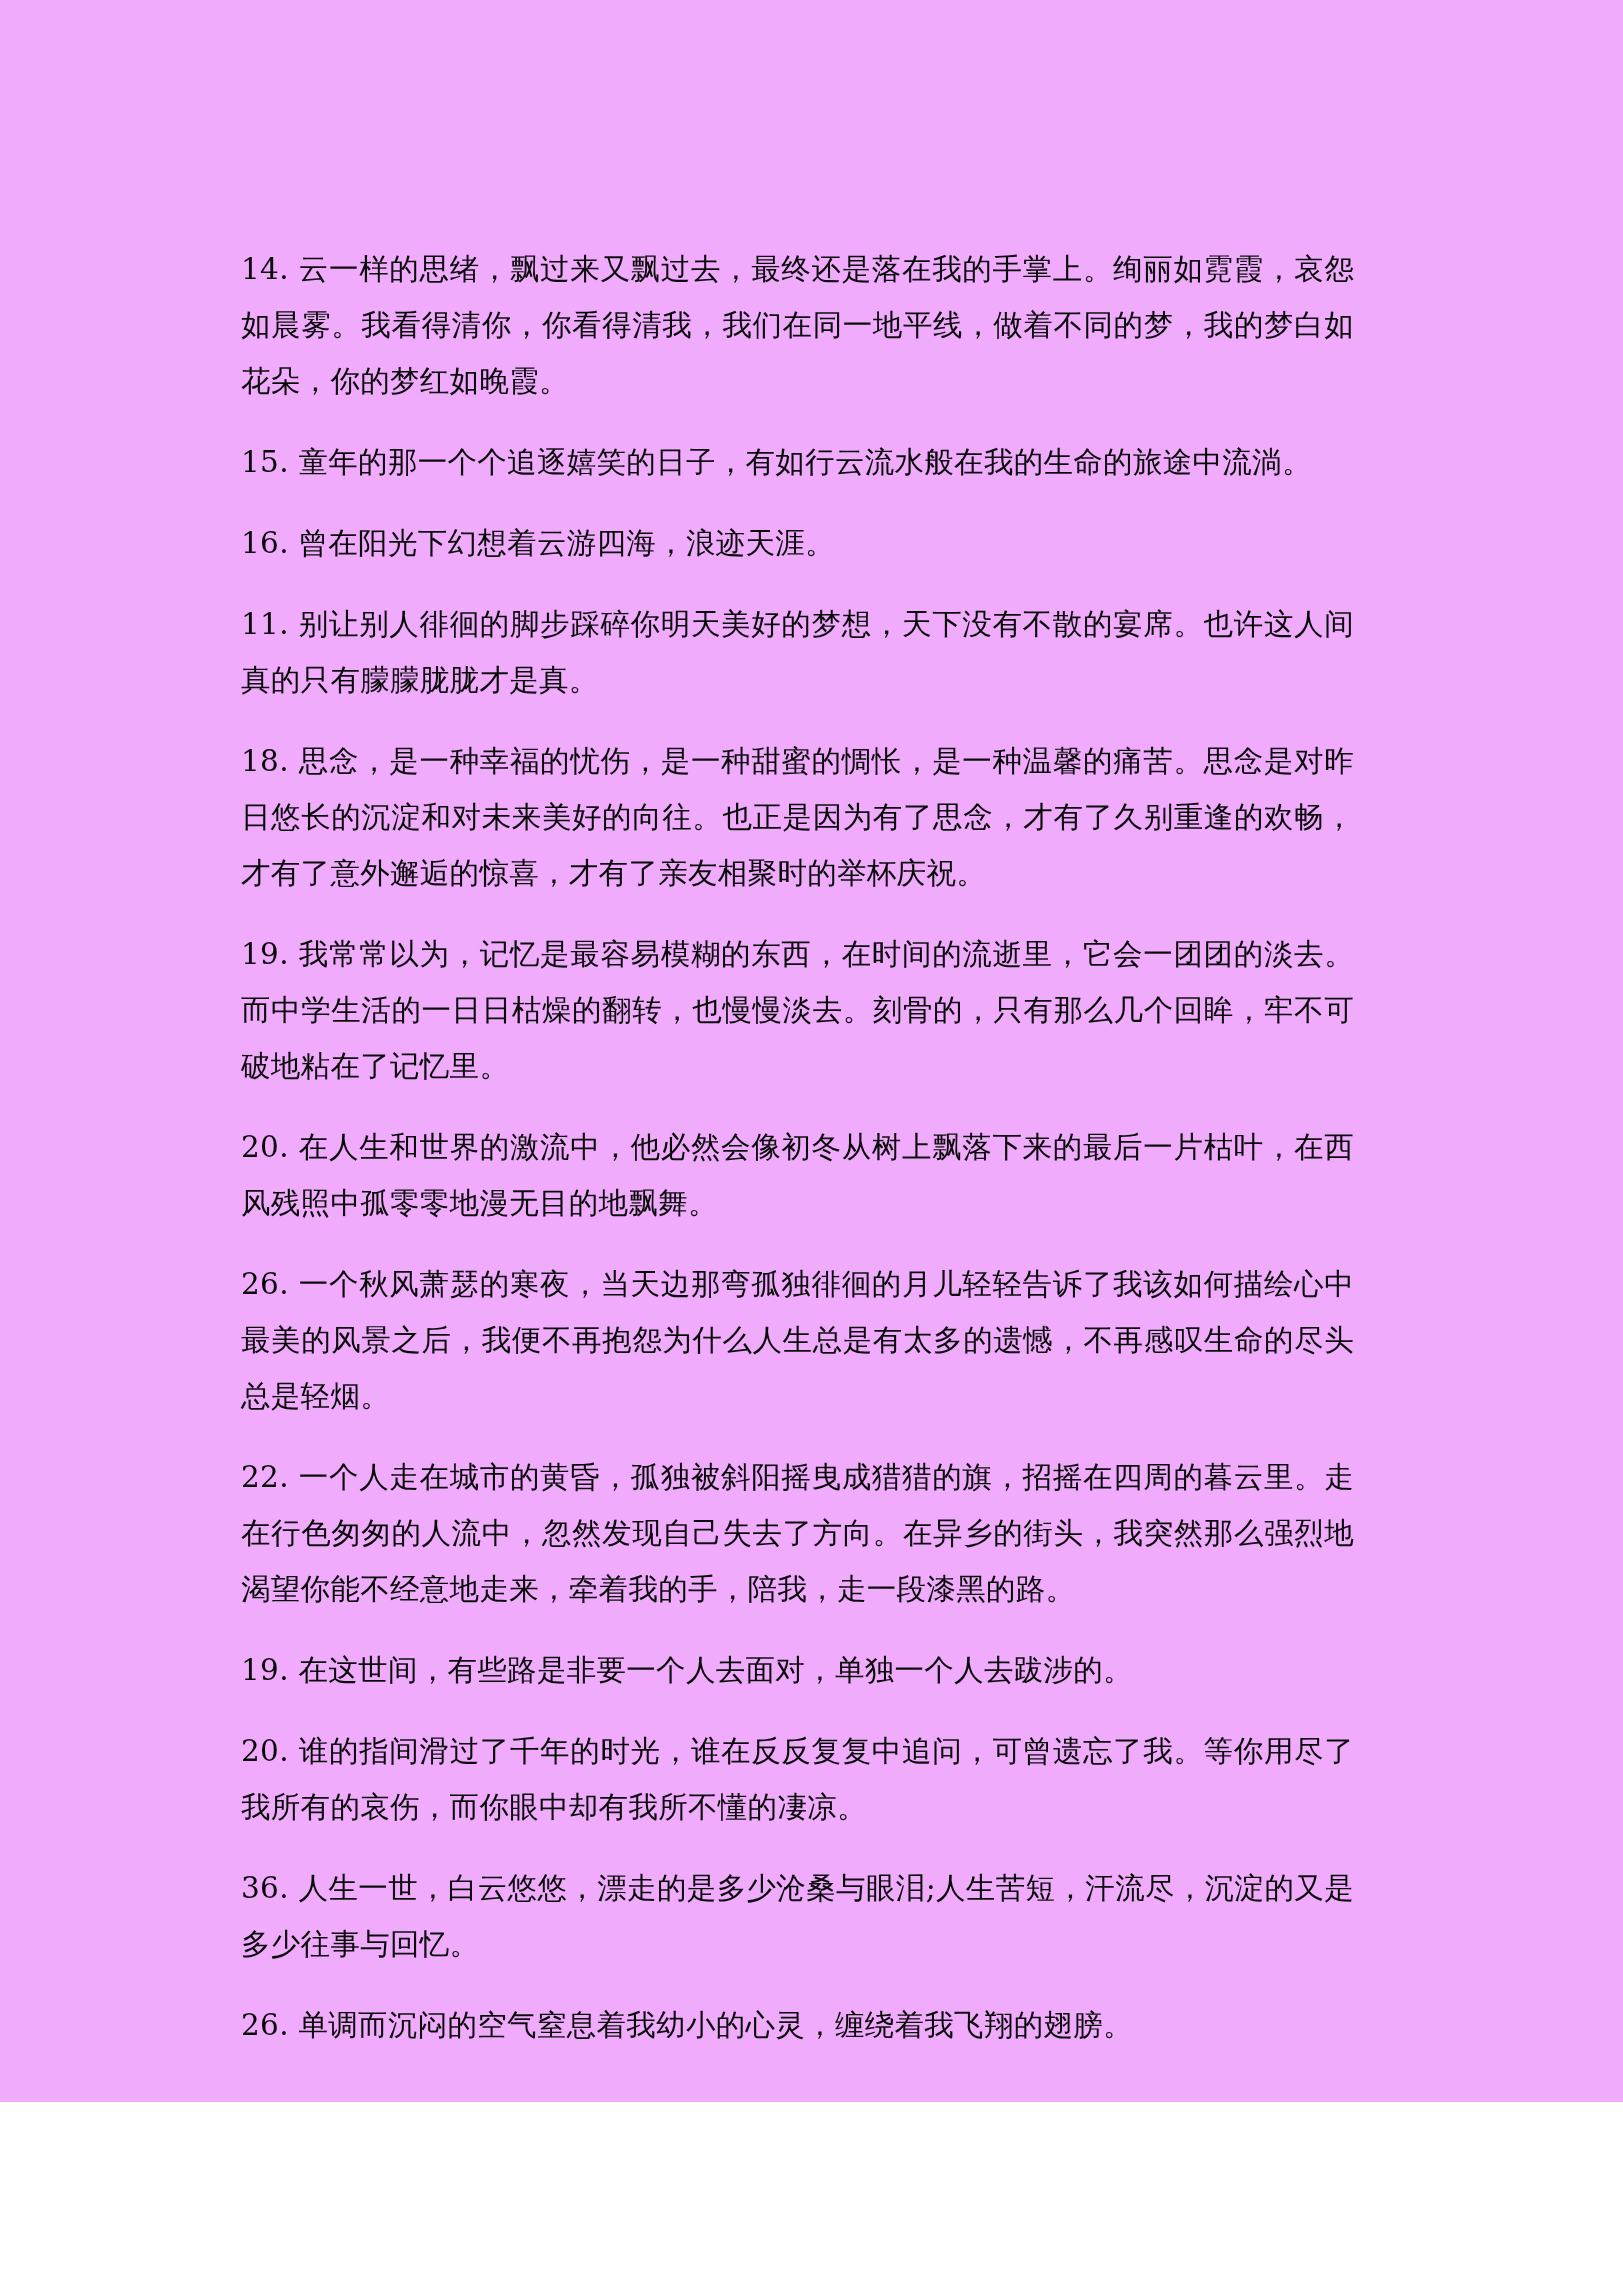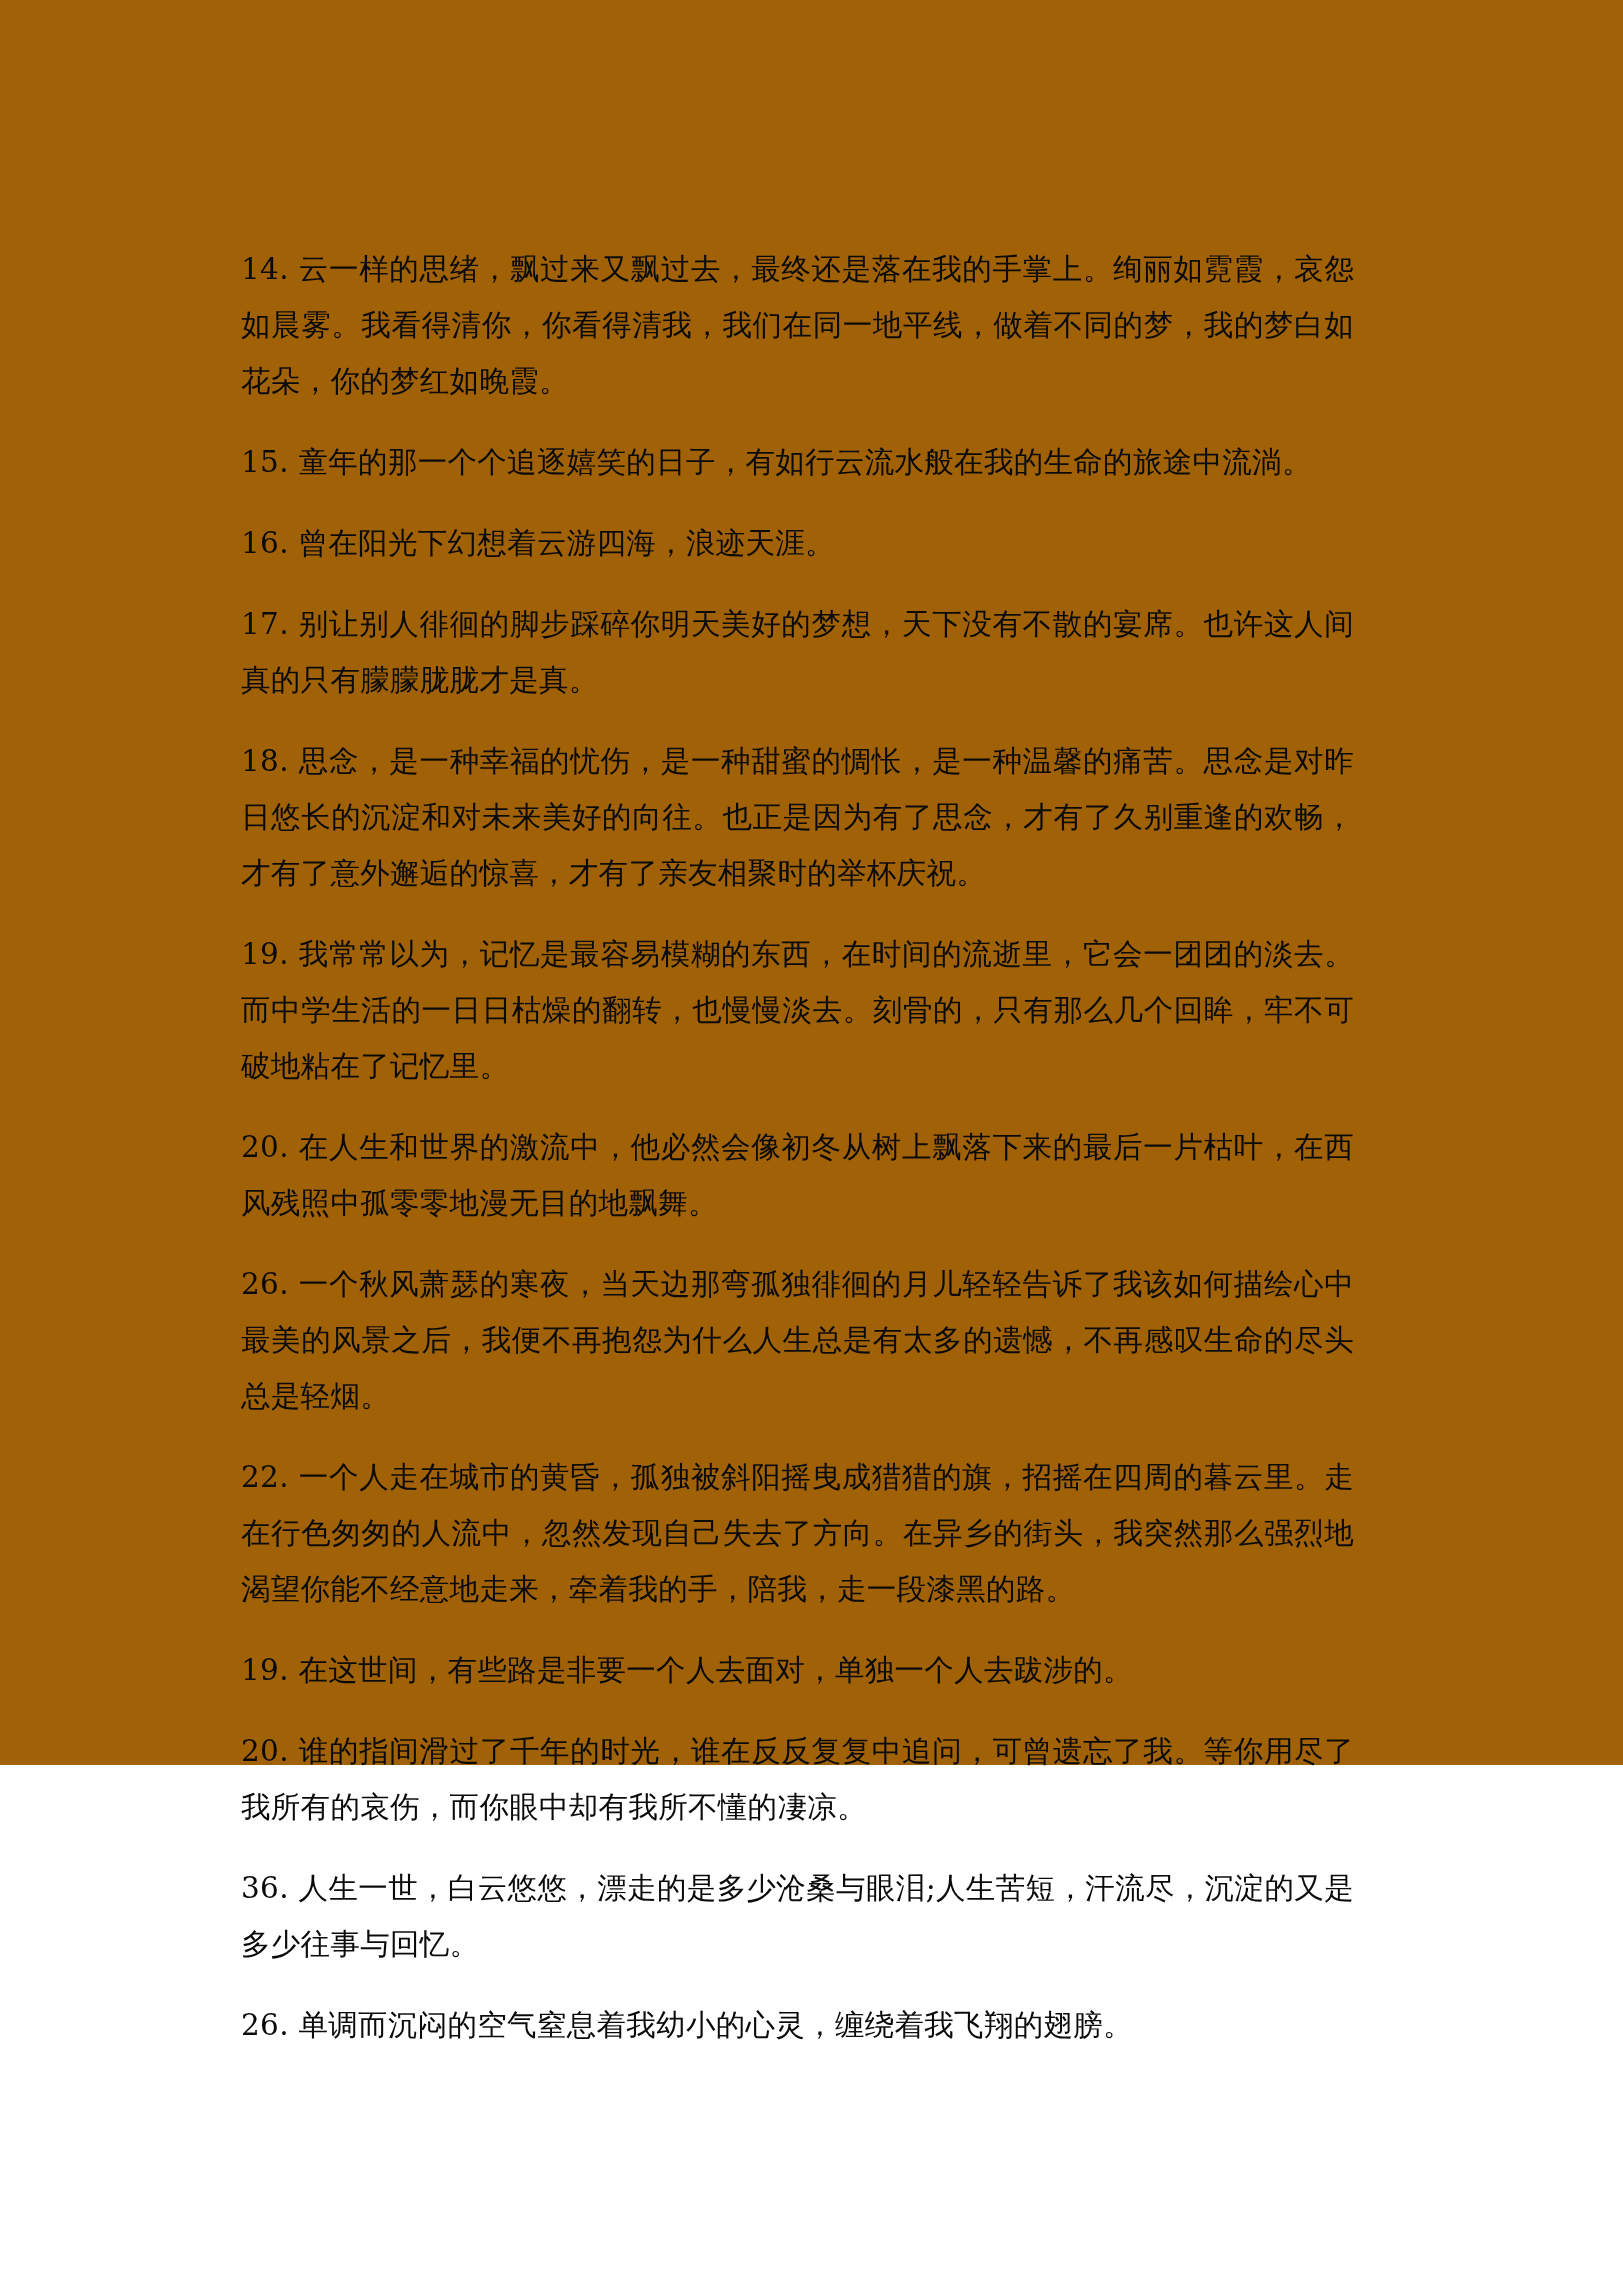--- a/index.html
+++ b/index.html
@@ -10,22 +10,22 @@
   body {
     width: 1623px;
     height: 2295px;
     font-family: "DejaVu Serif", "Liberation Serif", serif;
     color: #000000;
     overflow: hidden;
   }
   #page {
     position: relative;
     width: 1623px;
-    height: 1765px;
-    background: #a16207;
+    height: 2102px;
+    background: #f0abfc;
     box-sizing: border-box;
   }
   #text-body {
     position: absolute;
     left: 241px;
     top: 241px;
     width: 1113px;
   }
   .para {
     font-size: 29.5px;
@@ -43,21 +43,21 @@
   }
 </style>
 </head>
 <body>
 
 <div id="page">
   <div id="text-body">
     <p class="para">14. 云一样的思绪，飘过来又飘过去，最终还是落在我的手掌上。绚丽如霓霞，哀怨如晨雾。我看得清你，你看得清我，我们在同一地平线，做着不同的梦，我的梦白如花朵，你的梦红如晚霞。</p>
     <p class="para">15. 童年的那一个个追逐嬉笑的日子，有如行云流水般在我的生命的旅途中流淌。</p>
     <p class="para">16. 曾在阳光下幻想着云游四海，浪迹天涯。</p>
-    <p class="para">17. 别让别人徘徊的脚步踩碎你明天美好的梦想，天下没有不散的宴席。也许这人间真的只有朦朦胧胧才是真。</p>
+    <p class="para">11. 别让别人徘徊的脚步踩碎你明天美好的梦想，天下没有不散的宴席。也许这人间真的只有朦朦胧胧才是真。</p>
     <p class="para">18. 思念，是一种幸福的忧伤，是一种甜蜜的惆怅，是一种温馨的痛苦。思念是对昨日悠长的沉淀和对未来美好的向往。也正是因为有了思念，才有了久别重逢的欢畅，才有了意外邂逅的惊喜，才有了亲友相聚时的举杯庆祝。</p>
     <p class="para">19. 我常常以为，记忆是最容易模糊的东西，在时间的流逝里，它会一团团的淡去。而中学生活的一日日枯燥的翻转，也慢慢淡去。刻骨的，只有那么几个回眸，牢不可破地粘在了记忆里。</p>
     <p class="para">20. 在人生和世界的激流中，他必然会像初冬从树上飘落下来的最后一片枯叶，在西风残照中孤零零地漫无目的地飘舞。</p>
     <p class="para">26. 一个秋风萧瑟的寒夜，当天边那弯孤独徘徊的月儿轻轻告诉了我该如何描绘心中最美的风景之后，我便不再抱怨为什么人生总是有太多的遗憾，不再感叹生命的尽头总是轻烟。</p>
     <p class="para">22. 一个人走在城市的黄昏，孤独被斜阳摇曳成猎猎的旗，招摇在四周的暮云里。走在行色匆匆的人流中，忽然发现自己失去了方向。在异乡的街头，我突然那么强烈地渴望你能不经意地走来，牵着我的手，陪我，走一段漆黑的路。</p>
     <p class="para">19. 在这世间，有些路是非要一个人去面对，单独一个人去跋涉的。</p>
     <p class="para">20. 谁的指间滑过了千年的时光，谁在反反复复中追问，可曾遗忘了我。等你用尽了我所有的哀伤，而你眼中却有我所不懂的凄凉。</p>
     <p class="para">36. 人生一世，白云悠悠，漂走的是多少沧桑与眼泪;人生苦短，汗流尽，沉淀的又是多少往事与回忆。</p>
     <p class="para">26. 单调而沉闷的空气窒息着我幼小的心灵，缠绕着我飞翔的翅膀。</p>
   </div>

